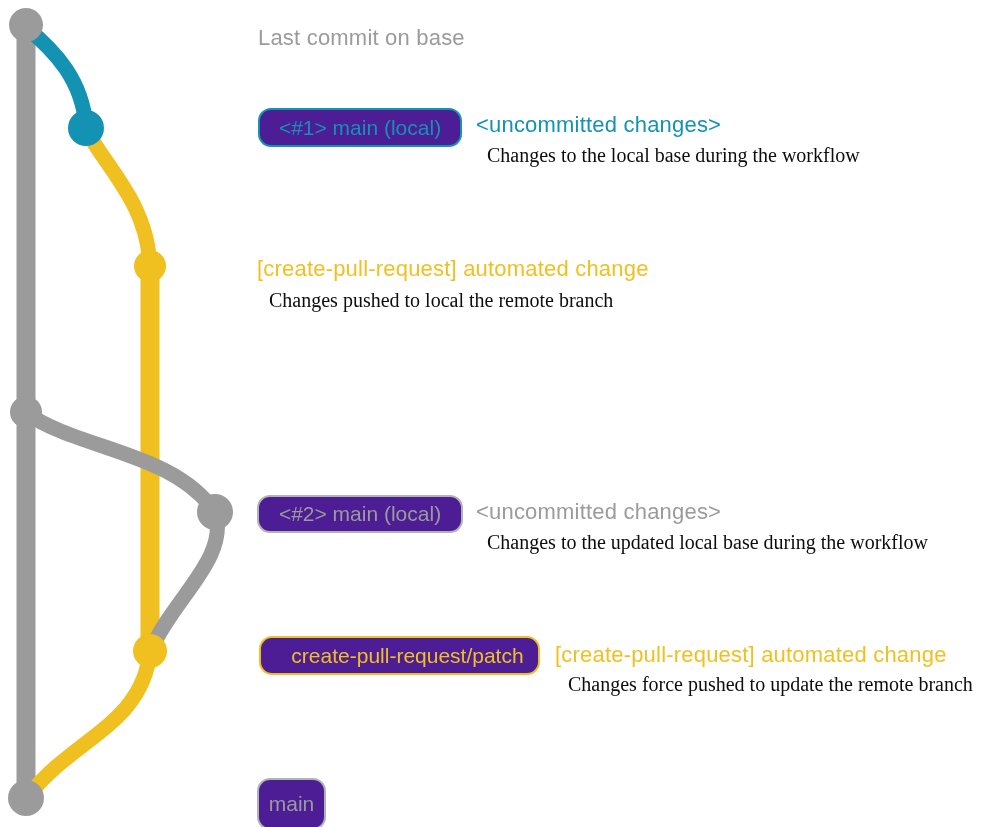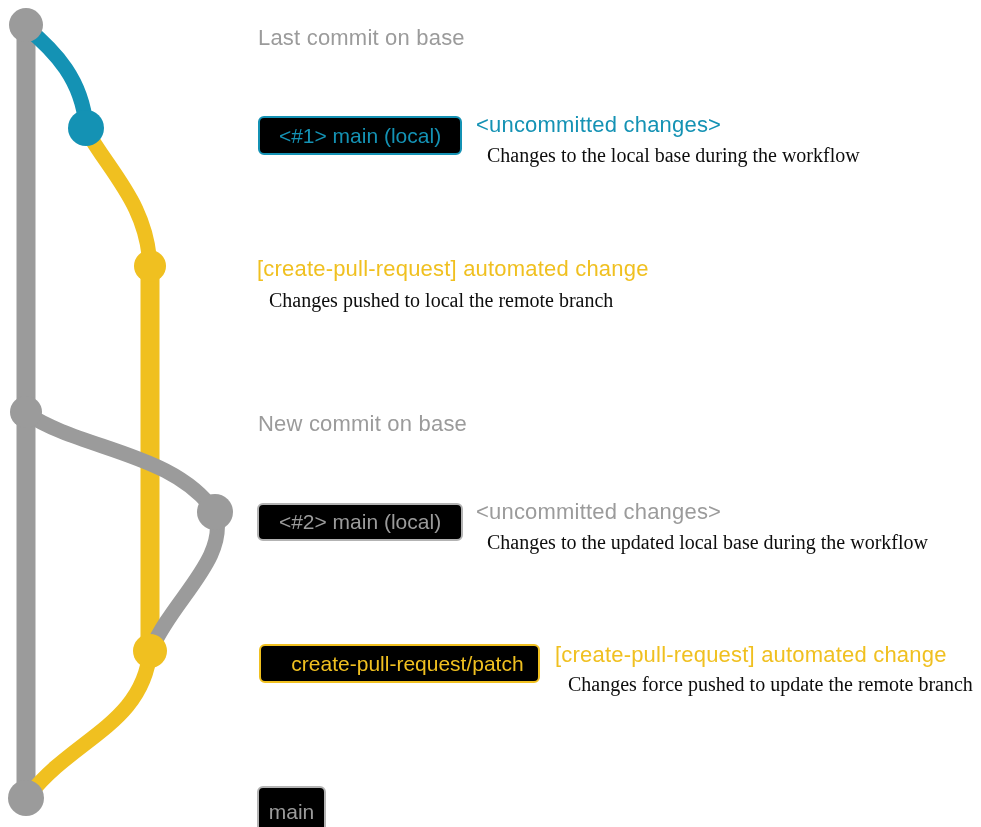--- a/index.html
+++ b/index.html
@@ -30,25 +30,24 @@
     font-size: 20px;
     color: var(--ink);
   }
   .badge {
     position: absolute;
     display: flex;
     align-items: center;
     justify-content: center;
     box-sizing: border-box;
     border: 2px solid;
-    border-radius: 6px;
+    border-radius: 13px;
     font-size: 21px;
     white-space: nowrap;
-    background: #000000;
-    margin-top: 8px;
+    background: #4c1d95;
   }
   .badge.blue   { color: var(--blue);   border-color: var(--blue); }
   .badge.gray   { color: var(--gray);   border-color: var(--gray-border); }
   .badge.yellow { color: var(--yellow); border-color: var(--yellow); padding-left: 16px; }
 </style>
 </head>
 <body>
 
 <div class="stage">
 
@@ -77,21 +76,20 @@
 
   <div class="abs title" style="left:258px;top:13px">Last commit on base</div>
 
   <div class="badge blue" style="left:258px;top:108px;width:204px;height:39px">&lt;#1&gt; main (local)</div>
   <div class="abs status blue-t" style="left:476px;top:112px">&lt;uncommitted changes&gt;</div>
   <div class="abs desc" style="left:487px;top:144px">Changes to the local base during the workflow</div>
 
   <div class="abs status yellow-t" style="left:257px;top:256px">[create-pull-request] automated change</div>
   <div class="abs desc" style="left:269px;top:289px">Changes pushed to local the remote branch</div>
 
-  <div class="abs title" style="left:258px;top:399px">New commit on base</div>
 
   <div class="badge gray" style="left:257px;top:495px;width:206px;height:38px">&lt;#2&gt; main (local)</div>
   <div class="abs status gray-t" style="left:476px;top:499px">&lt;uncommitted changes&gt;</div>
   <div class="abs desc" style="left:487px;top:531px">Changes to the updated local base during the workflow</div>
 
   <div class="badge yellow" style="left:259px;top:636px;width:281px;height:39px">create-pull-request/patch</div>
   <div class="abs status yellow-t" style="left:555px;top:642px">[create-pull-request] automated change</div>
   <div class="abs desc" style="left:568px;top:673px">Changes force pushed to update the remote branch</div>
 
   <div class="badge gray" style="left:257px;top:778px;width:69px;height:52px">main</div>

